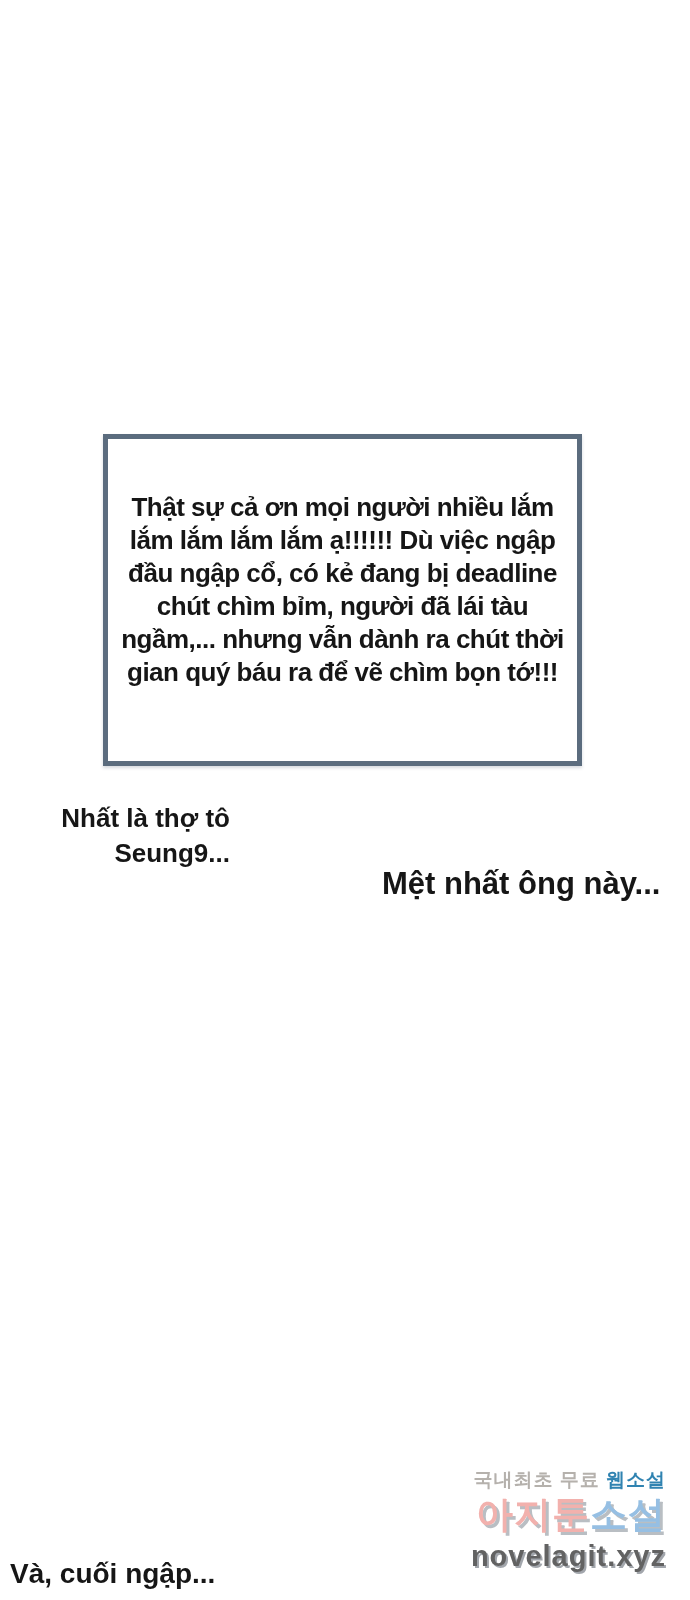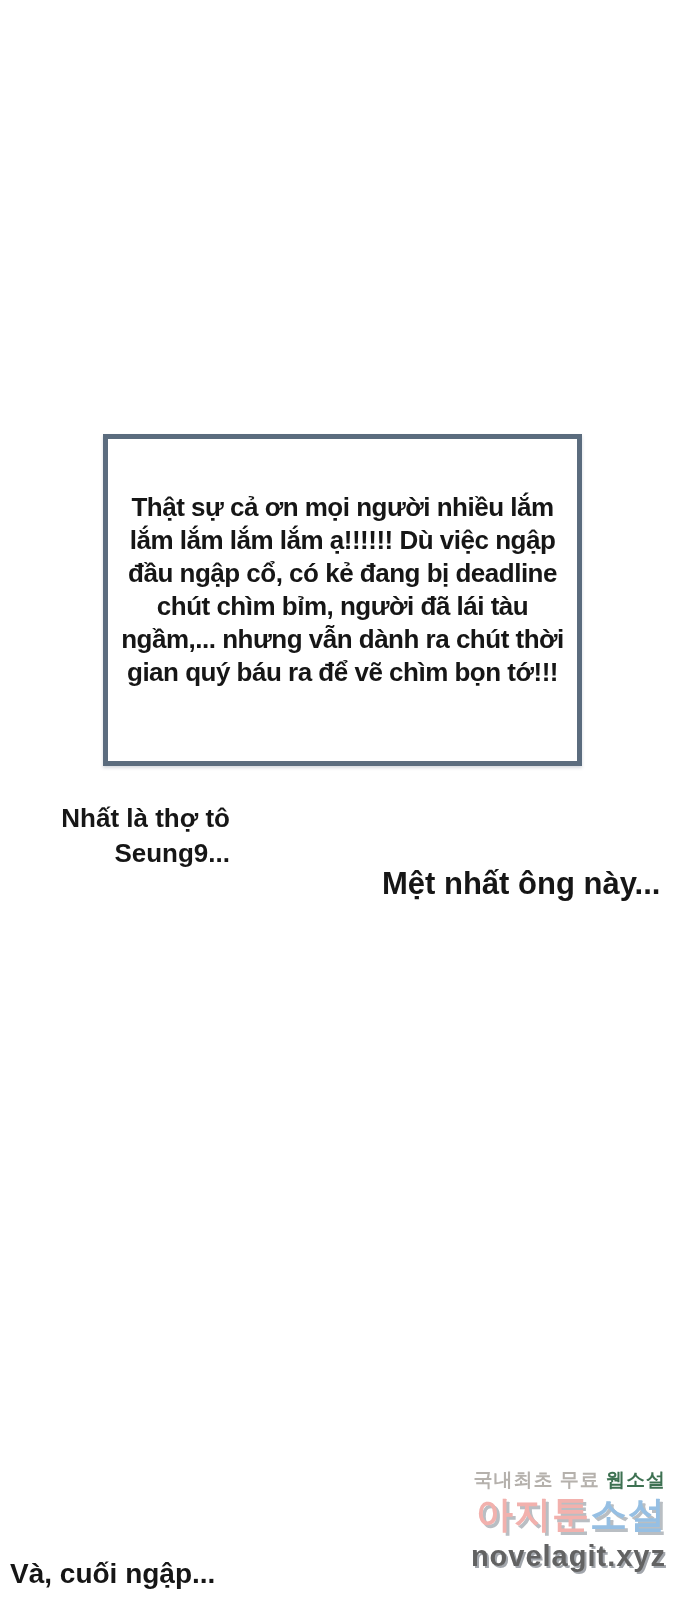--- a/index.html
+++ b/index.html
@@ -40,21 +40,21 @@
   
   .watermark{
     right:24px;top:1470px;text-align:right;opacity:0.82;
     font-weight:700;line-height:1;
   }
   .wm-line1{
     font-size:19px;letter-spacing:1px;color:#a5a09b;
     text-shadow:1px 1px 0 #ffffff;
     margin-bottom:7px;
   }
-  .wm-line1 .wm-blue{color:#14532d;}
+  .wm-line1 .wm-blue{color:#0369a1;}
   .wm-line2{
     font-size:37px;letter-spacing:1px;
     text-shadow:3px 3px 0 #aab0b6;
     margin-bottom:9px;
   }
   .wm-pink{color:#f0a09c;}
   .wm-blue2{color:#7fb2dd;text-align:right;}
   .wm-line3{
     font-size:29px;letter-spacing:1px;color:#404040;
     text-shadow:2px 2px 0 #8e939a;

